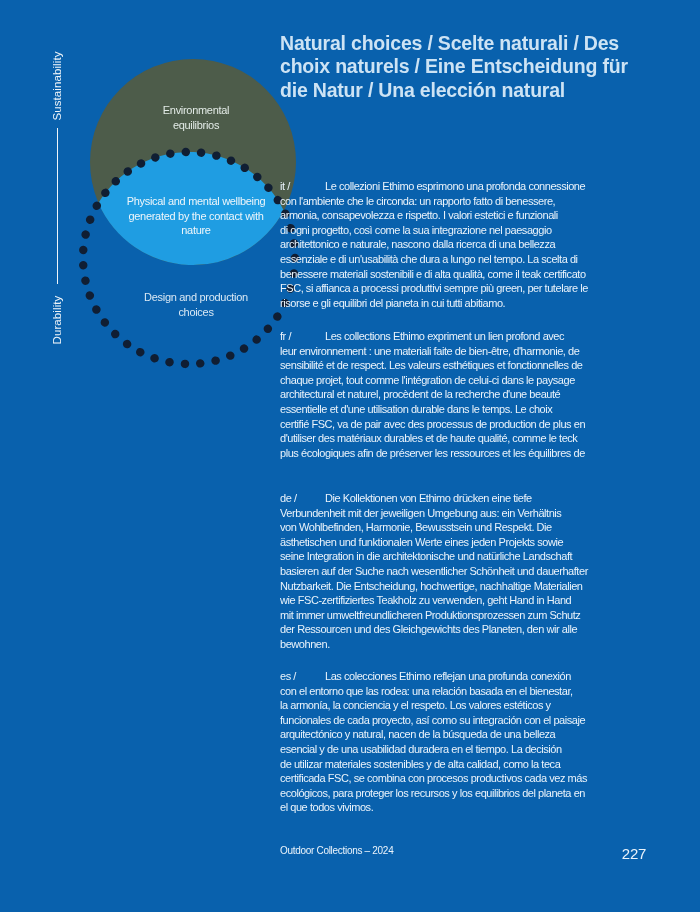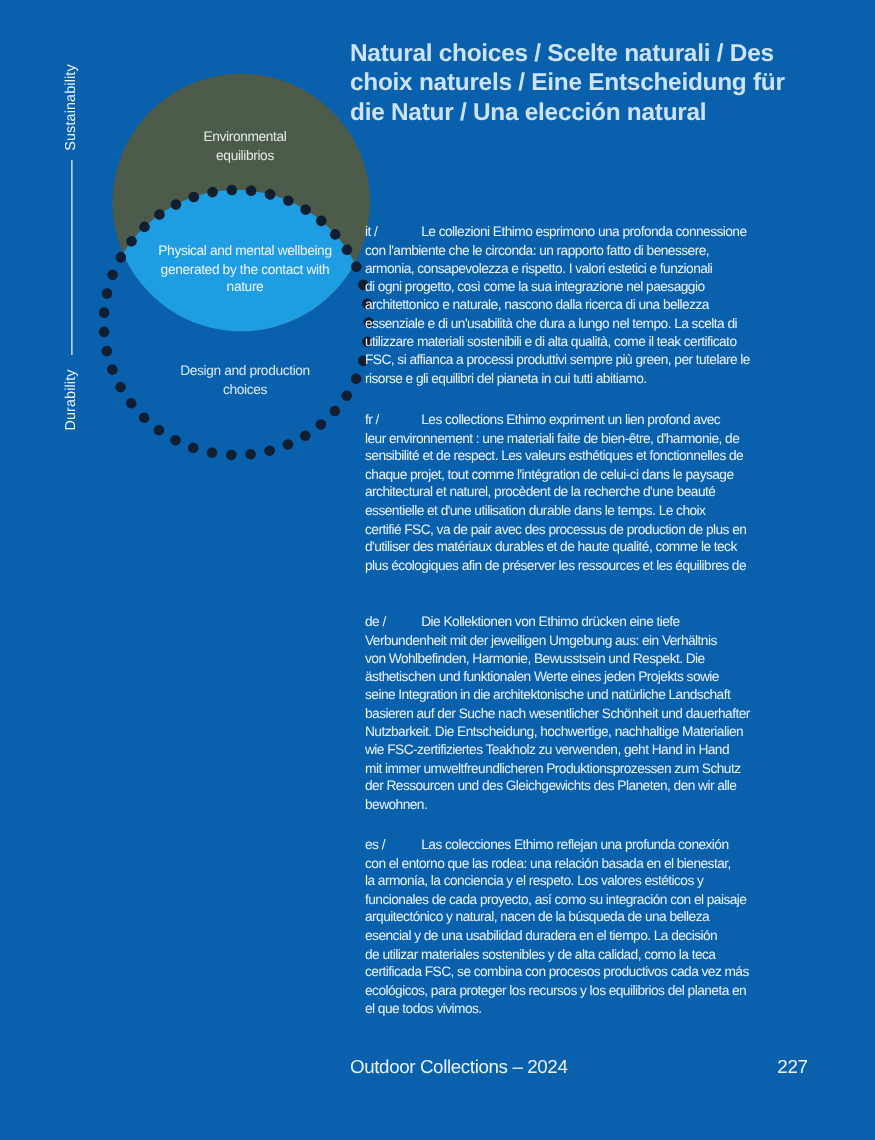--- a/index.html
+++ b/index.html
@@ -41,26 +41,26 @@
     color:#cde3f4;
     font-size:19.5px;line-height:23.4px;letter-spacing:-.2px;font-weight:bold;
   }
   .title-line{white-space:nowrap;}
   
   .para{
     position:absolute;left:280px;z-index:3;
     color:#eaf3fb;
     font-size:11px;line-height:14.6px;letter-spacing:-.45px;
   }
-  .pline{white-space:nowrap;margin-left:12px;}
+  .pline{white-space:nowrap;}
   .lang-code{display:inline-block;width:45px;}
   
   .footer-left{
     position:absolute;left:280px;top:845px;z-index:3;
-    color:#eaf3fb;font-size:15px;letter-spacing:-.3px;white-space:nowrap;
+    color:#eaf3fb;font-size:10px;letter-spacing:-.3px;white-space:nowrap;
   }
   .page-number{
     position:absolute;right:54px;top:845px;z-index:3;
     color:#eaf3fb;font-size:15px;letter-spacing:-.3px;
   }
 </style>
 </head>
 <body>
 
 <div class="page" style="background: rgb(9, 97, 173);">
@@ -85,21 +85,21 @@
     <div class="title-line">die Natur / Una elección natural</div>
   </div>
 
   <div class="para" style="top:179px">
       <div class="pline"><span class="lang-code">it /</span>Le collezioni Ethimo esprimono una profonda connessione</div>
       <div class="pline">con l'ambiente che le circonda: un rapporto fatto di benessere,</div>
       <div class="pline">armonia, consapevolezza e rispetto. I valori estetici e funzionali</div>
       <div class="pline">di ogni progetto, così come la sua integrazione nel paesaggio</div>
       <div class="pline">architettonico e naturale, nascono dalla ricerca di una bellezza</div>
       <div class="pline">essenziale e di un'usabilità che dura a lungo nel tempo. La scelta di</div>
-      <div class="pline">utilizzare materiali sostenibili e di alta qualità, come il teak certificato</div>
+      <div class="pline">benessere materiali sostenibili e di alta qualità, come il teak certificato</div>
       <div class="pline">FSC, si affianca a processi produttivi sempre più green, per tutelare le</div>
       <div class="pline">risorse e gli equilibri del pianeta in cui tutti abitiamo.</div>
     </div>
   <div class="para" style="top:329px">
       <div class="pline"><span class="lang-code">fr /</span>Les collections Ethimo expriment un lien profond avec</div>
       <div class="pline">leur environnement : une materiali faite de bien-être, d'harmonie, de</div>
       <div class="pline">sensibilité et de respect. Les valeurs esthétiques et fonctionnelles de</div>
       <div class="pline">chaque projet, tout comme l'intégration de celui-ci dans le paysage</div>
       <div class="pline">architectural et naturel, procèdent de la recherche d'une beauté</div>
       <div class="pline">essentielle et d'une utilisation durable dans le temps. Le choix</div>

